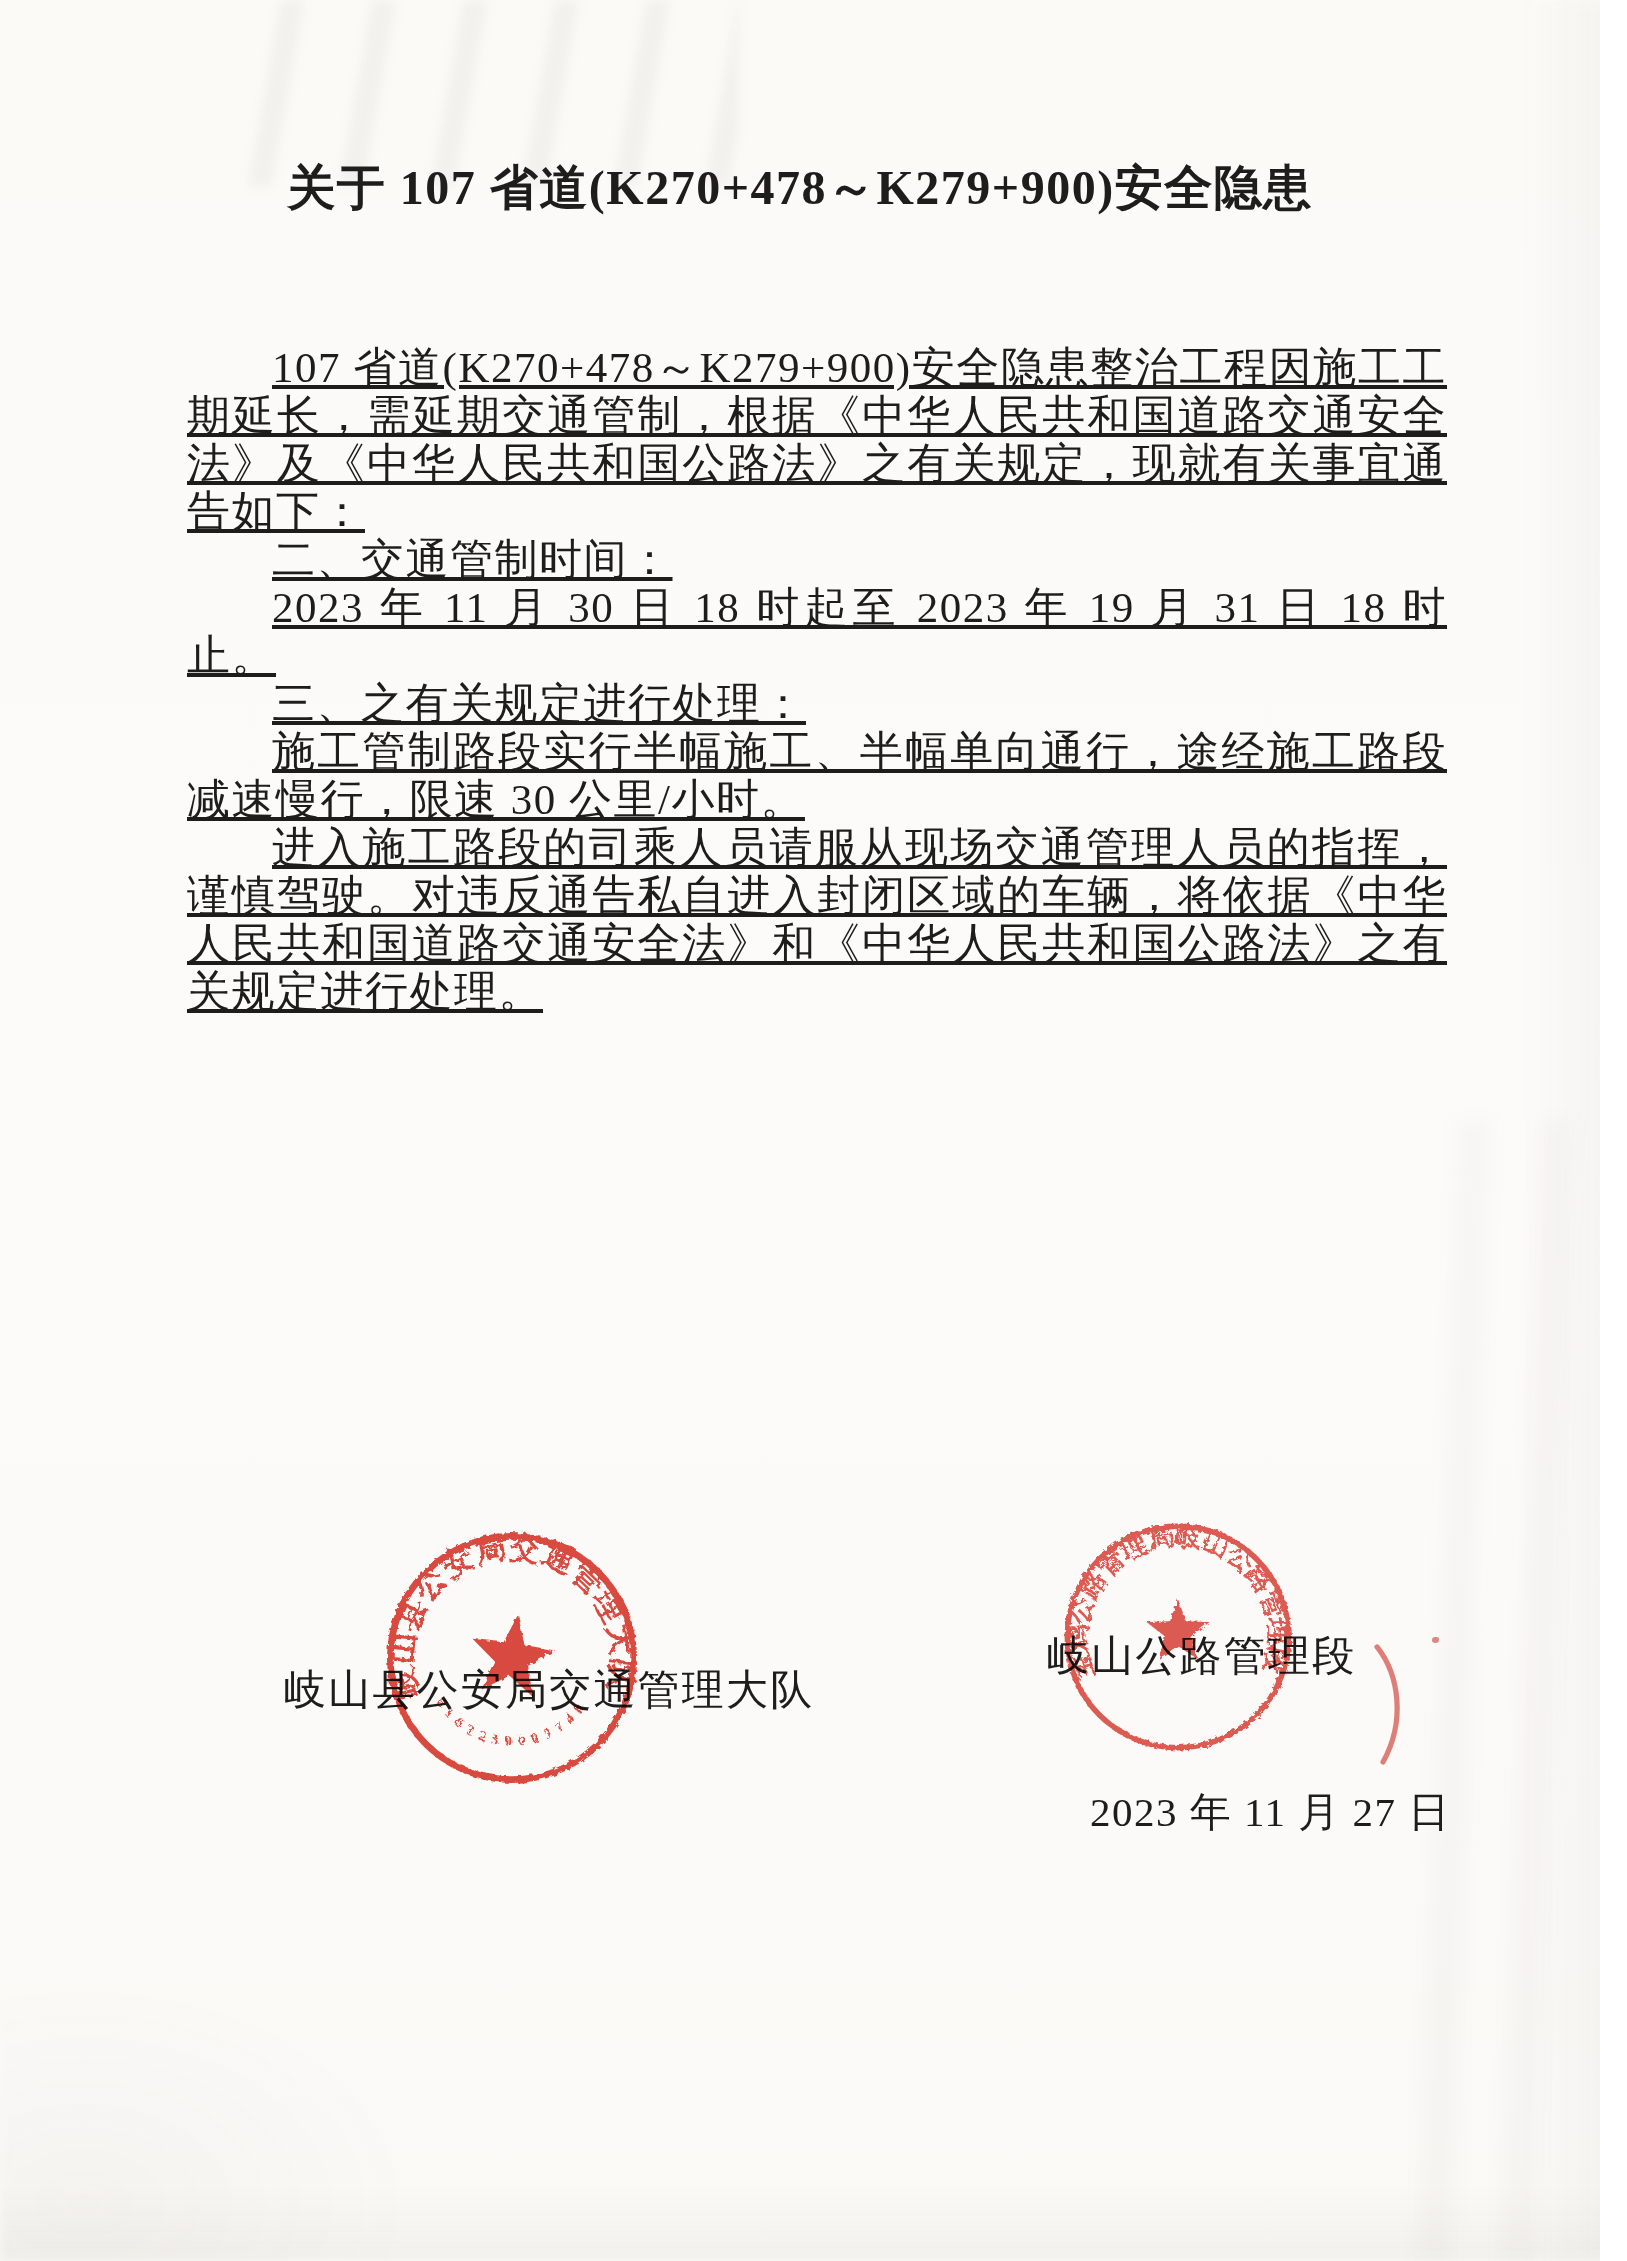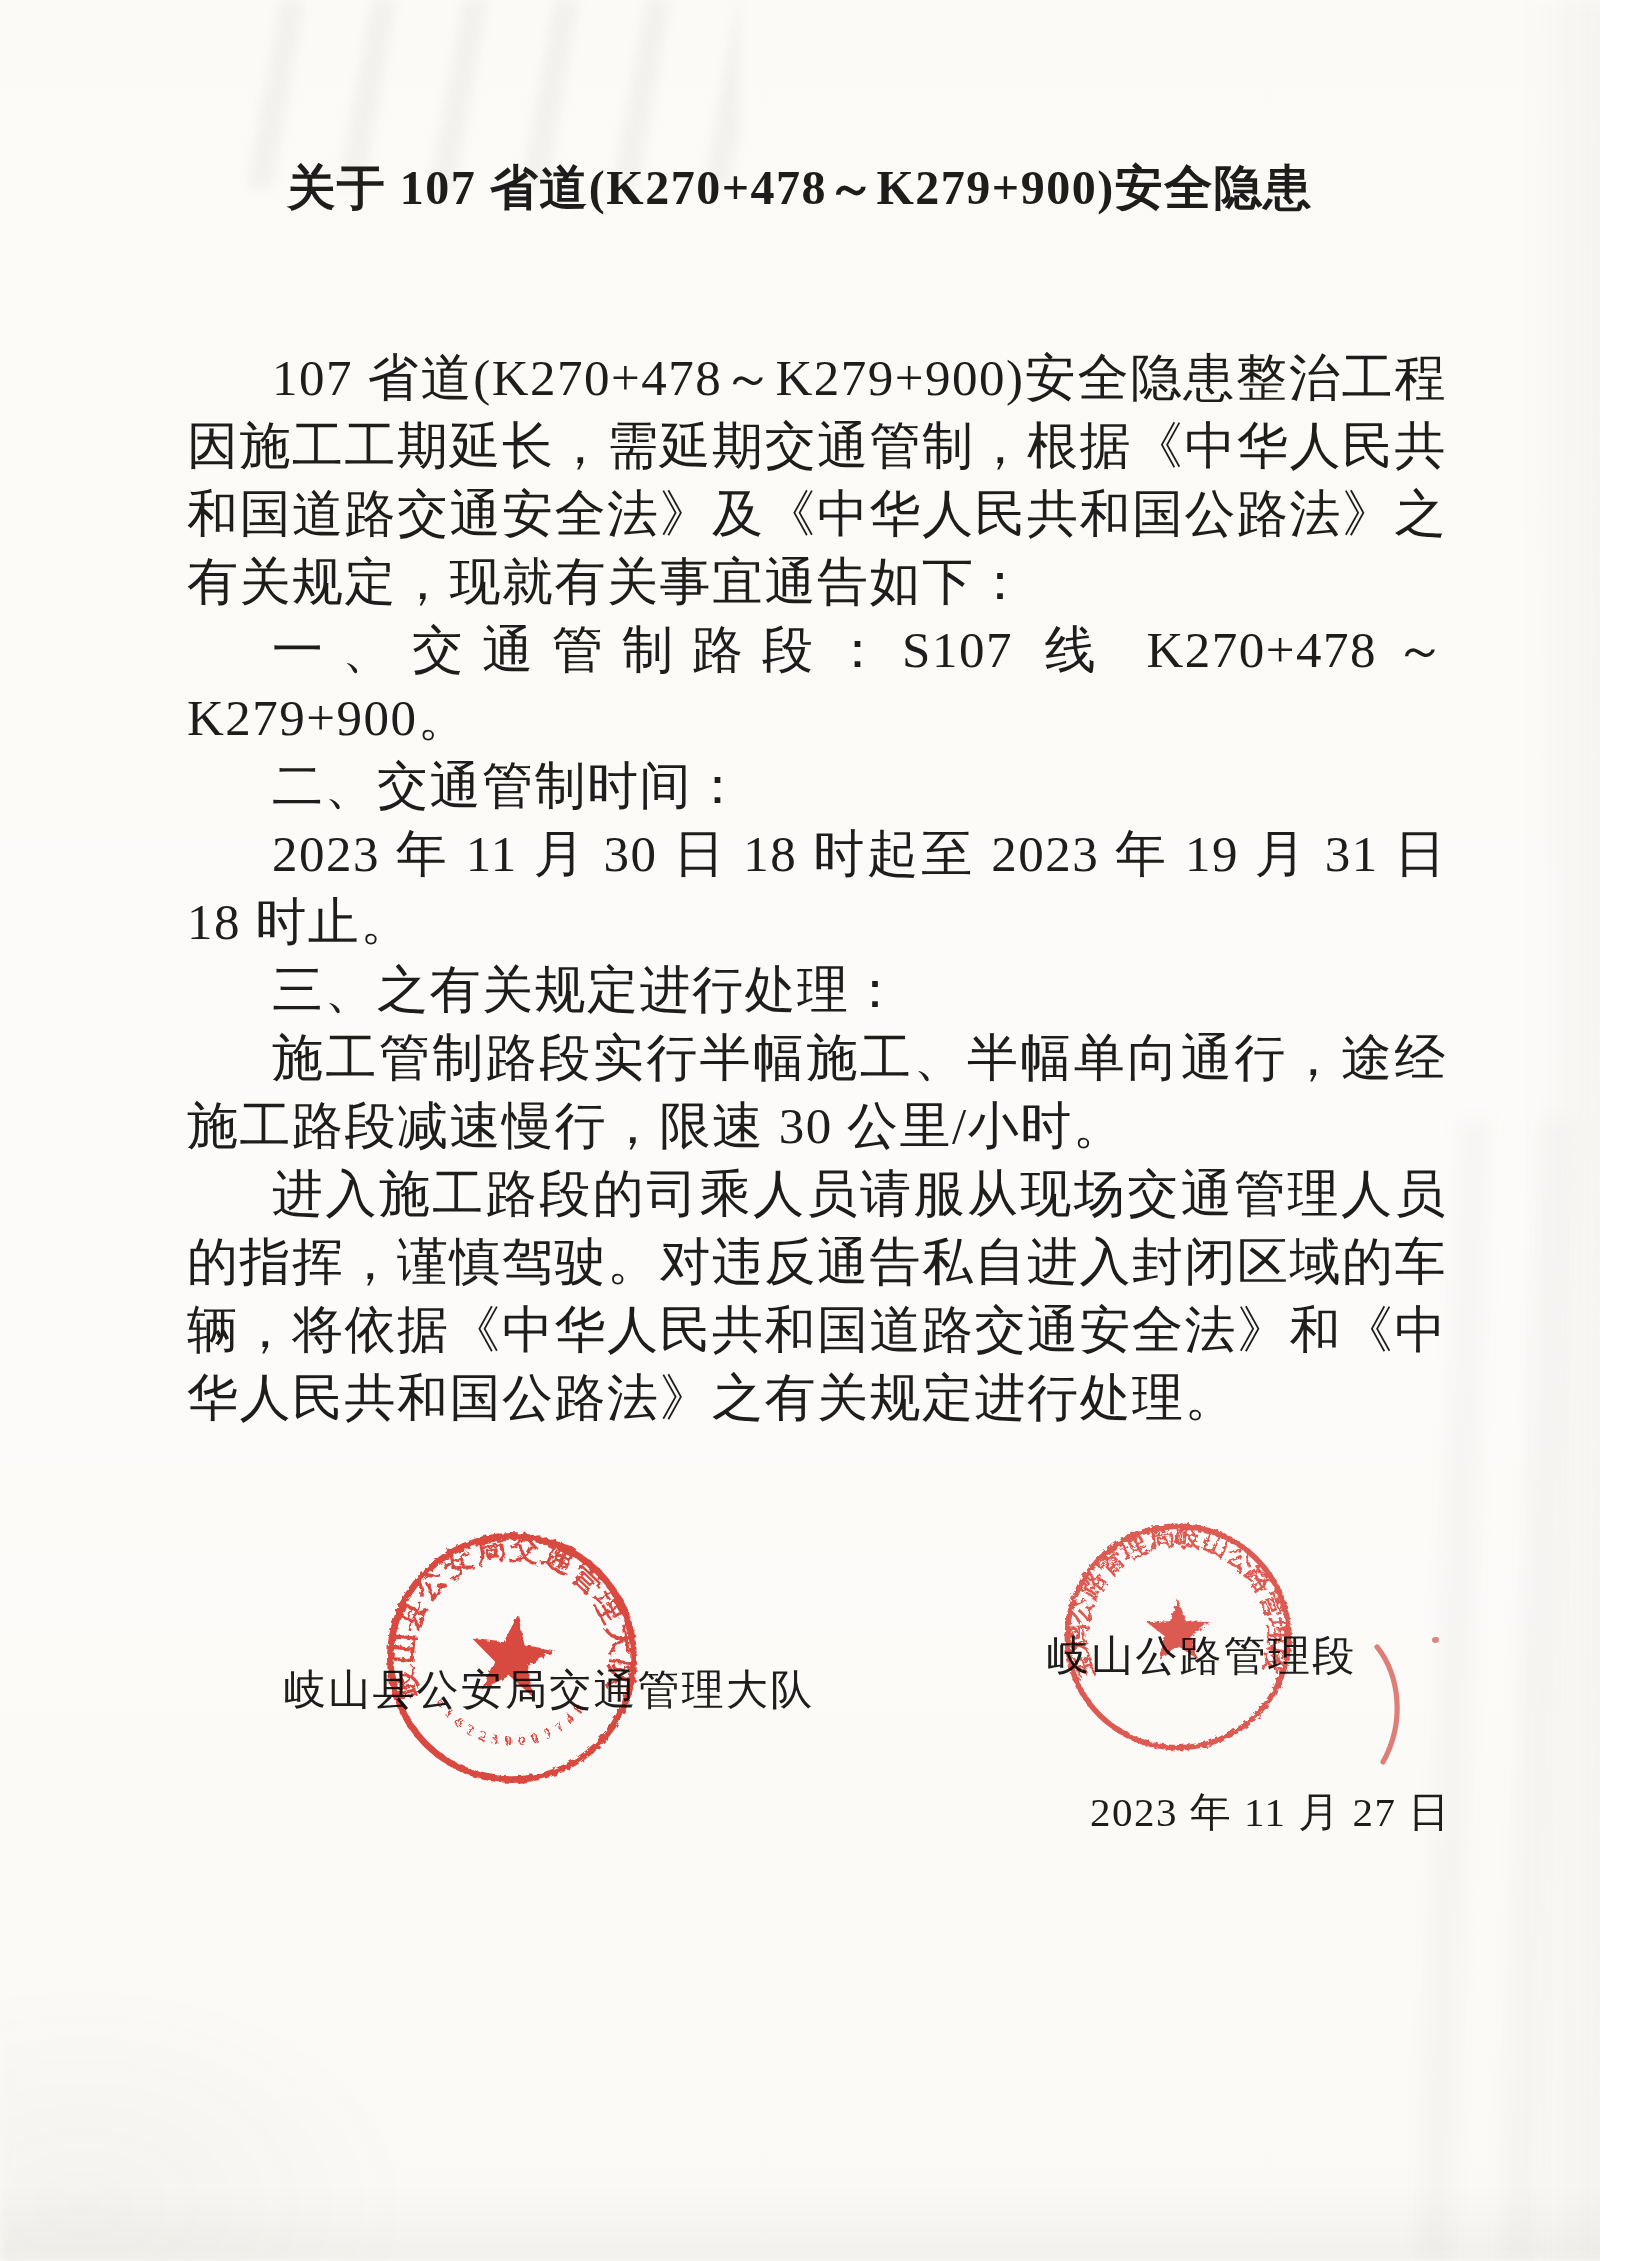--- a/index.html
+++ b/index.html
@@ -47,24 +47,25 @@
     text-align: center;
     font-size: 48px;
     font-weight: 700;
     line-height: 96px;
     letter-spacing: 1.5px;
   }
   .title .tl { display: block; }
 
   .doc-body {
     margin: 108px 153px 0 187px;
-    font-size: 51px;
-    line-height: 68px;
+    font-size: 43px;
+    line-height: 48px;
     letter-spacing: 1.5px;
     text-align: justify;
+    text-decoration: underline;
   }
   .doc-body p { margin: 0; text-indent: 85px; }
   .doc-body p.closing { margin-top: 75px; }
 
   .sig {
     position: absolute;
     font-size: 42px;
     letter-spacing: 2.2px;
     white-space: nowrap;
     z-index: 1;
@@ -115,21 +116,20 @@
   <div class="artifact artifact-right-band"></div>
   <div class="artifact artifact-bottom"></div>
   <div class="artifact artifact-bottom-left"></div>
 
   <h1 class="title">
     <span class="tl">关于 107 省道(K270+478～K279+900)安全隐患</span>
   </h1>
 
   <div class="doc-body">
     <p>107 省道(K270+478～K279+900)安全隐患整治工程因施工工期延长，需延期交通管制，根据《中华人民共和国道路交通安全法》及《中华人民共和国公路法》之有关规定，现就有关事宜通告如下：</p>
-    <p>一、交通管制路段：S107 线 K270+478～K279+900。</p>
     <p>二、交通管制时间：</p>
     <p>2023 年 11 月 30 日 18 时起至 2023 年 19 月 31 日 18 时止。</p>
     <p>三、之有关规定进行处理：</p>
     <p>施工管制路段实行半幅施工、半幅单向通行，途经施工路段减速慢行，限速 30 公里/小时。</p>
     <p>进入施工路段的司乘人员请服从现场交通管理人员的指挥，谨慎驾驶。对违反通告私自进入封闭区域的车辆，将依据《中华人民共和国道路交通安全法》和《中华人民共和国公路法》之有关规定进行处理。</p>
   </div>
 
   <div class="sig sig-right">岐山公路管理段</div>
   <div class="sig sig-left">岐山县公安局交通管理大队</div>
   <div class="doc-date">2023 年 11 月 27 日</div>

